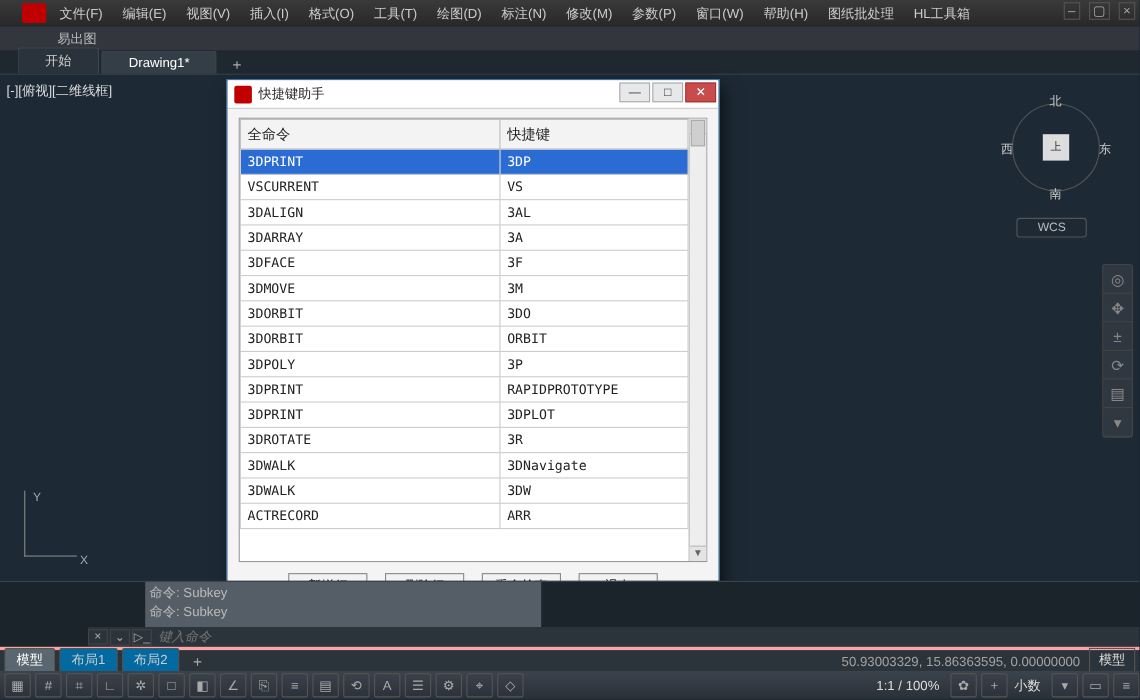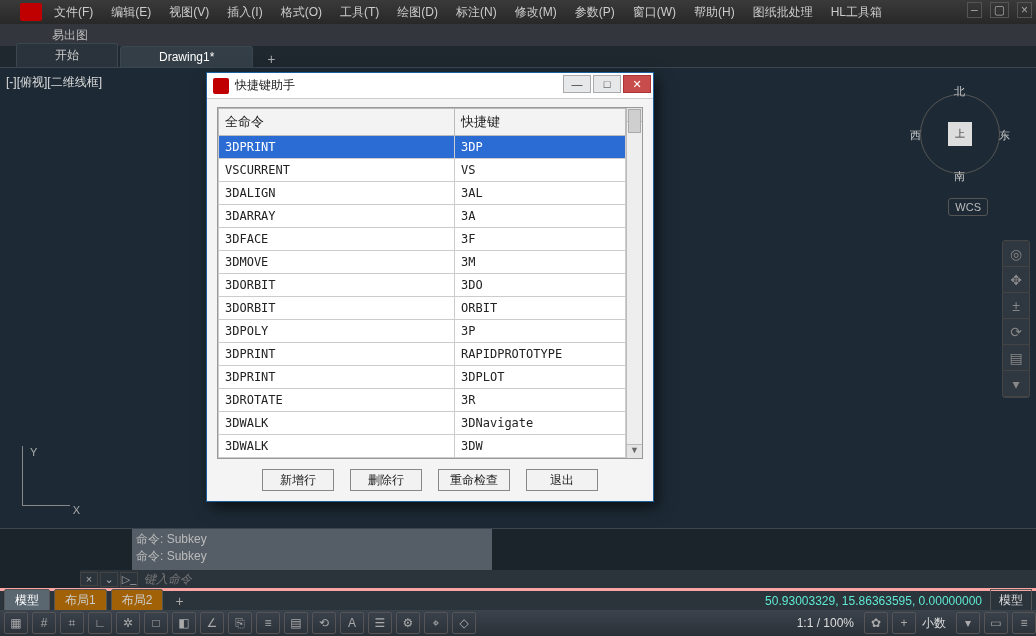--- a/index.html
+++ b/index.html
@@ -10,71 +10,71 @@
 .logo { width:22px; height:18px; background:#c00000; margin-right:12px; border-radius:2px; }
 .menubar .item { margin-right:18px; cursor:default; }
 .wincontrols { position:absolute; right:4px; top:2px; display:flex; gap:8px; color:#aaa; }
 .wincontrols span { font-size:12px; cursor:pointer; border:1px solid #555; padding:0 3px; line-height:14px; }
 
 
 .qaccess { height:22px; background:#33373d; color:#bbb; font-size:12px; padding-left:52px; display:flex; align-items:center; }
 
 
 .doctabs { height:22px; background:#1f272f; display:flex; align-items:flex-end; padding-left:16px; border-bottom:1px solid #3a4750; }
-.doctab { padding:3px 38px; font-size:12px; color:#ccc; background:#2a333b; border:1px solid #3a4750; border-bottom:none; margin-right:2px; border-radius:3px 3px 0 0; }
+.doctab { padding:3px 24px; font-size:12px; color:#ccc; background:#2a333b; border:1px solid #3a4750; border-bottom:none; margin-right:2px; border-radius:3px 3px 0 0; }
 .doctab.active { background:#343e46; color:#fff; }
 .plus { color:#aaa; font-size:14px; margin-left:6px; padding:0 6px; }
 
 
 .canvas { position:absolute; top:68px; left:0; right:0; bottom:48px; background:#1d2a35; }
 .viewlabel { position:absolute; top:6px; left:6px; color:#ddd; font-size:12px; }
 .viewcube { position:absolute; top:18px; right:28px; width:96px; height:96px; }
 .viewcube .ring { position:absolute; inset:8px; border:1px solid #555; border-radius:50%; }
 .viewcube .lbl { position:absolute; color:#ccc; font-size:11px; }
 .viewcube .face { position:absolute; top:36px; left:36px; width:24px; height:24px; background:#ddd; }
-.wcs { position:absolute; top:130px; right:48px; color:#bbb; font-size:11px; border:1px solid #555; padding:2px 6px; border-radius:3px; }
+.wcs { position:absolute; top:130px; right:48px; color:#bbb; font-size:11px; border:1px solid #555; padding:2px 18px; border-radius:3px; }
 .navbar { position:absolute; top:172px; right:6px; width:28px; background:#2f3740; border:1px solid #444; border-radius:3px; }
 .navbar div { height:26px; border-bottom:1px solid #444; color:#888; font-size:14px; text-align:center; line-height:26px; }
 
 
 .cmdwrap { position:absolute; bottom:48px; left:0; right:0; height:60px; background:#1b232b; border-top:1px solid #3a4750; color:#bbb; font-size:12px; }
 .cmdlog { background:#555e66; margin-left:132px; width:360px; padding:2px 4px; height:44px; overflow:hidden; }
 .cmdlog div{ white-space:nowrap; }
 .cmdinput { position:absolute; bottom:0; left:80px; right:0; height:18px; background:#2c343b; display:flex; align-items:center; }
 .cmdinput .ic { width:18px; text-align:center; border:1px solid #444; margin-right:2px; font-size:11px; color:#aaa; }
 .cmdinput input { flex:1; background:transparent; border:none; color:#888; font-size:12px; font-style:italic; padding-left:4px; outline:none; }
 .ucs { position:absolute; left:12px; bottom:62px; width:64px; height:80px; }
 .ucs .y { position:absolute; left:10px; top:0; bottom:20px; width:1px; background:#888; }
 .ucs .x { position:absolute; left:10px; bottom:20px; width:48px; height:1px; background:#888; }
 .ucs .yl{position:absolute;left:18px;top:0;color:#aaa;font-size:11px;}
 .ucs .xl{position:absolute;right:-4px;bottom:10px;color:#aaa;font-size:11px;}
 
 
 .layouttabs { position:absolute; bottom:26px; left:0; right:0; height:22px; background:#2c343b; display:flex; align-items:center; border-top:3px solid #fca5a5; }
-.layouttabs .tab { font-size:12px; color:#ccc; padding:2px 10px; border:1px solid #555; background:#a16207; margin-left:4px; border-radius:2px; }
+.layouttabs .tab { font-size:12px; color:#ccc; padding:2px 10px; border:1px solid #555; background:#0369a1; margin-left:4px; border-radius:2px; }
 .layouttabs .tab.active { background:#5a6670; color:#fff; }
-.layouttabs .st { margin-left:auto; color:#5eead4; font-size:12px; padding-right:8px; }
+.layouttabs .st { margin-left:auto; color:#a3a3a3; font-size:12px; padding-right:8px; }
 .layouttabs .mtab { padding:2px 8px; border:1px solid #555; color:#ddd; font-size:12px; margin-right:4px; }
 
 
 .botbar { position:absolute; bottom:0; left:0; right:0; height:26px; background:linear-gradient(#3b434c,#2a3038); display:flex; align-items:center; }
 .botbar .btn { width:24px; height:22px; border:1px solid #555; margin-left:4px; color:#aaa; font-size:12px; text-align:center; line-height:20px; border-radius:2px; }
 .botbar .spacer { flex:1; }
 .botbar .txt { color:#ddd; font-size:12px; margin:0 6px; }
 
 
 .dialog { position:absolute; top:72px; left:206px; width:448px; background:#f0f0f0; border:1px solid #1a5f9c; box-shadow:4px 6px 14px rgba(0,0,0,.6); }
 .titlebar { height:26px; background:#fff; display:flex; align-items:center; padding-left:6px; border-bottom:1px solid #ccc; position:relative; }
 .titlebar .ico { width:16px; height:16px; background:#c00000; border-radius:2px; margin-right:6px; }
 .titlebar .t { color:#222; font-size:12px; }
 .titlebar .winbtns { position:absolute; right:2px; top:2px; display:flex; }
 .titlebar .winbtns span { width:28px; height:18px; text-align:center; font-size:11px; color:#333; border:1px solid #aaa; background:#e6e8ea; margin-left:2px; line-height:16px; cursor:pointer; }
 .titlebar .winbtns span.close { background:#c84c4c; color:#fff; border-color:#a33; }
 .dlgbody { padding:8px 10px 10px; background:#f4f4f4; }
-.gridwrap { border:1px solid #999; background:#fff; height:352px; display:flex; }
+.gridwrap { border:1px solid #999; background:#fff; height:404px; display:flex; }
 .grid { flex:1; overflow:hidden; }
 .grid table { width:100%; border-collapse:collapse; font-size:12px; }
 .grid th { text-align:left; padding:4px 6px; background:#f3f3f3; border:1px solid #bbb; font-weight:normal; color:#222; font-size:13px; }
 .grid td { padding:3px 6px; border:1px solid #ccc; color:#222; font-family:SimSun,monospace; font-size:12px; line-height:16px; }
 .grid tr.sel td { background:#2a6bd4; color:#fff; }
 .scroll { width:16px; background:#eee; border-left:1px solid #bbb; position:relative; }
 .scroll .thumb { position:absolute; top:1px; left:1px; right:1px; height:24px; background:#cfcfcf; border:1px solid #aaa; }
 .scroll .ar { position:absolute; left:0; right:0; height:14px; background:#e4e4e4; text-align:center; font-size:9px; color:#666; }
 .scroll .aru{top:0;border-bottom:1px solid #bbb;}
 .scroll .ard{bottom:0;border-top:1px solid #bbb;}

